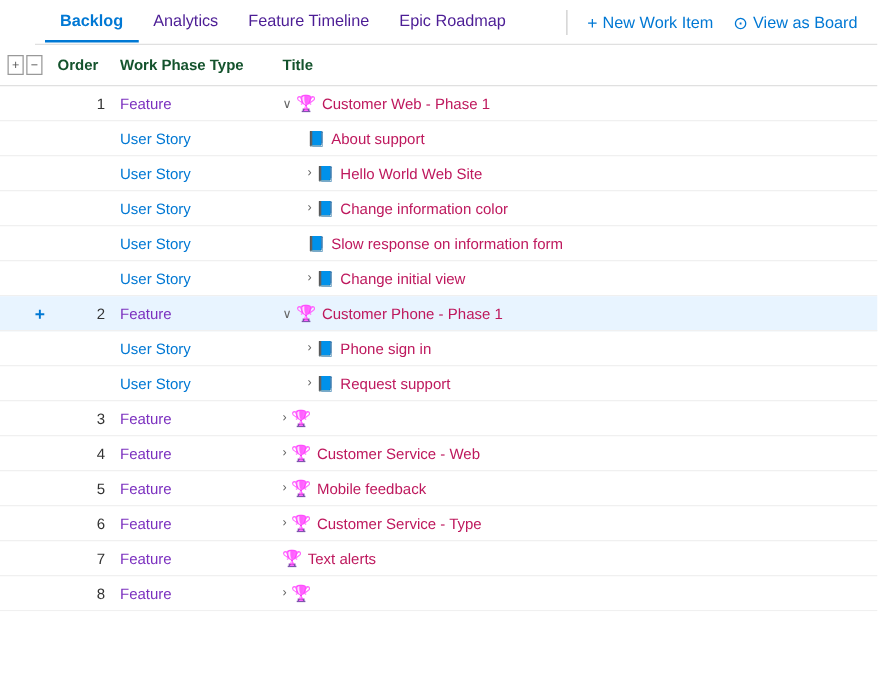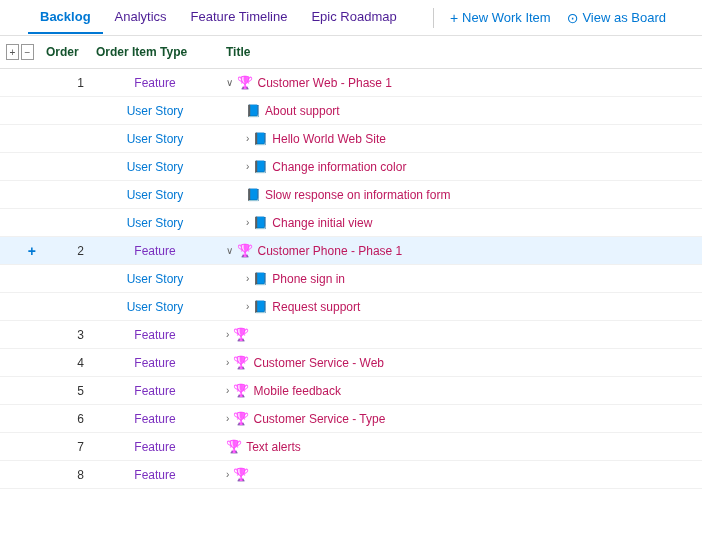--- a/index.html
+++ b/index.html
@@ -3,23 +3,24 @@
   <meta charset="utf-8">
   <style>
     * { box-sizing: border-box; margin: 0; padding: 0; }
     body { font-family: 'Segoe UI', Arial, sans-serif; font-size: 13px; color: #333; background: #fff; width: 702px; }
 
     
     .nav-bar {
       display: flex;
       align-items: center;
       border-bottom: 1px solid #e0e0e0;
-      padding: 0 28px;
+      padding: 0 8px;
       height: 36px;
       gap: 0;
+      margin-left: 28px;
     }
     .nav-tab {
       padding: 8px 12px;
       cursor: pointer;
       color: #4c1d95;
       font-size: 13px;
       text-decoration: none;
       border-bottom: 2px solid transparent;
       white-space: nowrap;
     }
@@ -105,21 +106,20 @@
     }
     .order-cell {
       text-align: right;
       padding-right: 6px;
       color: #333;
       font-size: 12px;
     }
     .type-cell {
       padding: 2px 6px;
       font-size: 12px;
-      text-align: center;
     }
     .type-feature { color: #7b2fbf; }
     .type-story { color: #0078d4; }
 
     .title-cell {
       display: flex;
       align-items: center;
       gap: 4px;
       padding: 2px 6px;
       font-size: 12px;
@@ -172,21 +172,21 @@
 </div>
 
 <div class="table-container">
 
   <div class="table-header">
     <div class="header-controls">
       <div class="ctrl-btn">+</div>
       <div class="ctrl-btn">−</div>
     </div>
     <div class="table-header-cell">Order</div>
-    <div class="table-header-cell">Order Item Type</div>
+    <div class="table-header-cell">Work Phase Type</div>
     <div class="table-header-cell">Title</div>
   </div>
 
   <div id="table-body">
       <div class="table-row">
         <div class="row-controls"></div>
         <div class="order-cell">1</div>
         <div class="type-cell type-feature">Feature</div>
         <div class="title-cell" style="padding-left: 6px;">
           <span class="chevron">∨</span>

